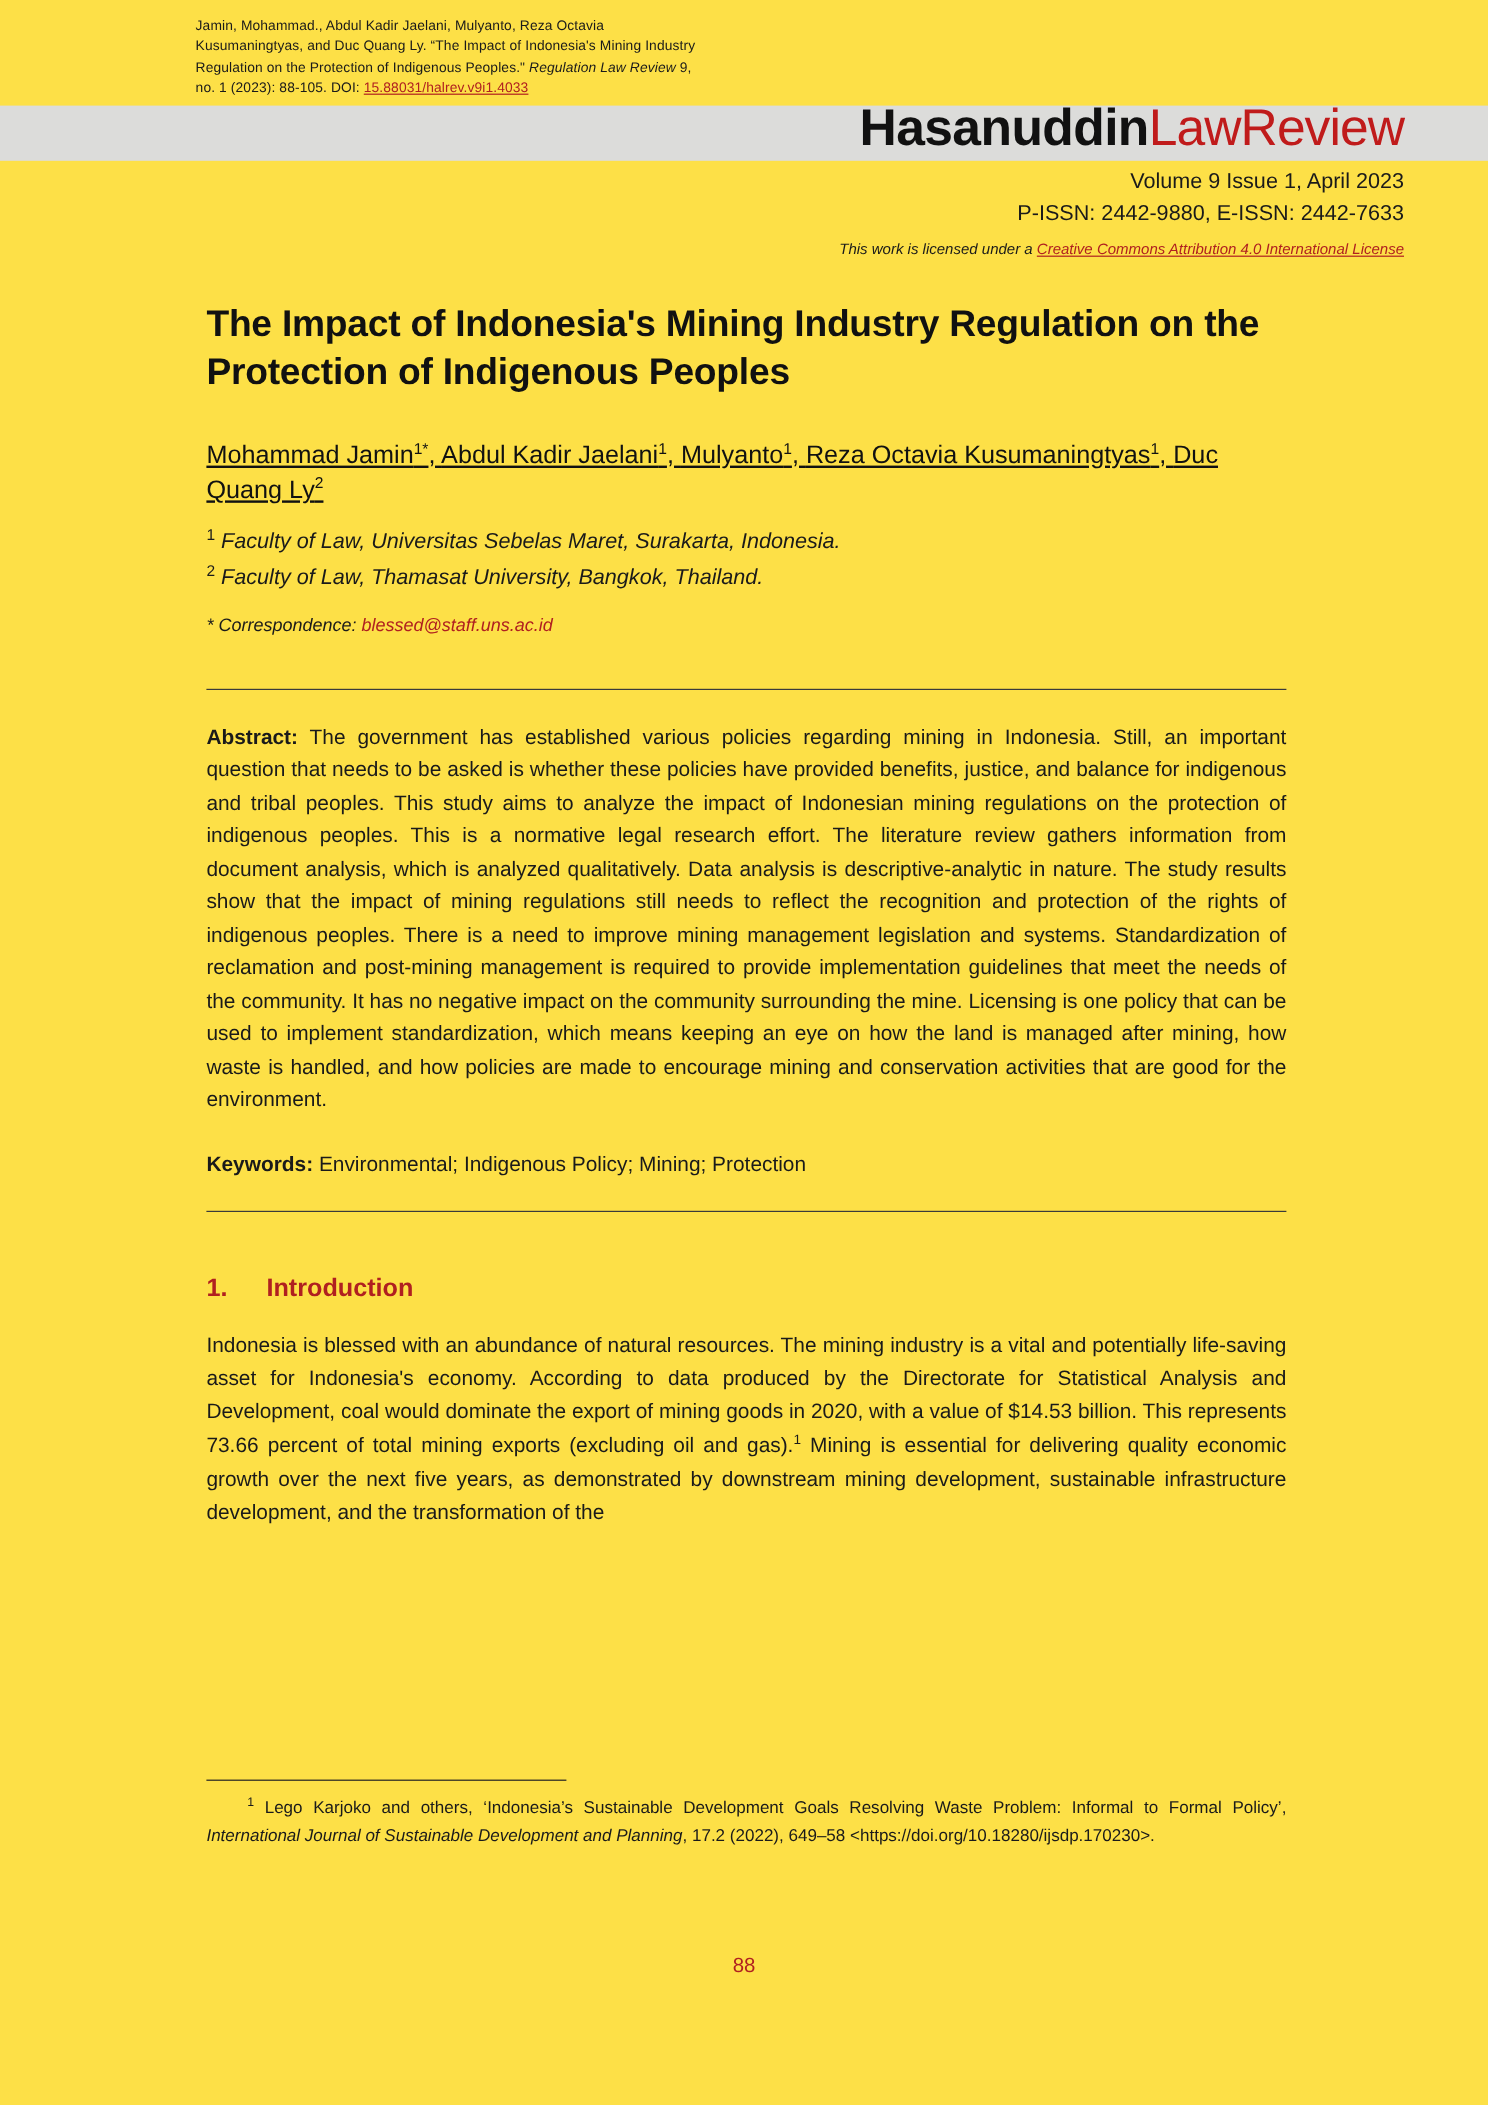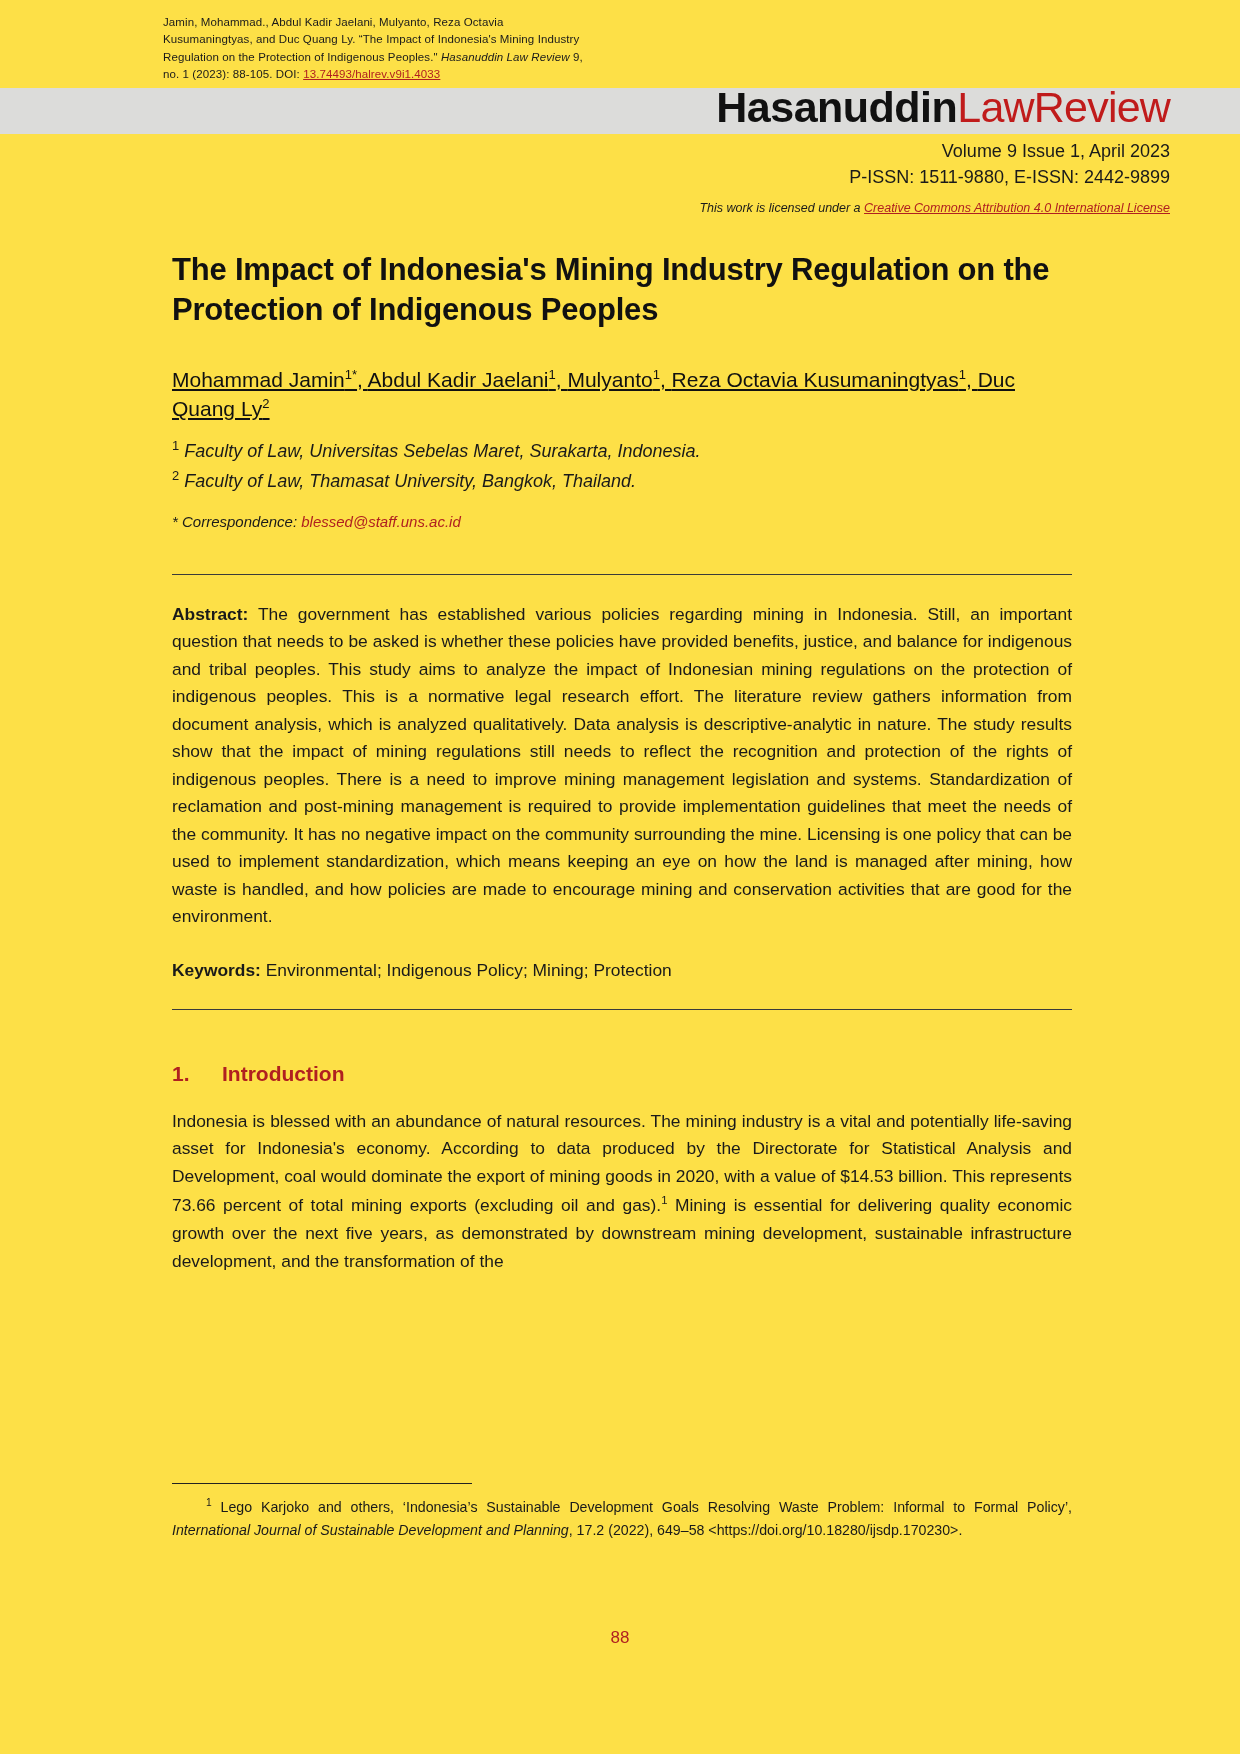--- a/index.html
+++ b/index.html
@@ -215,32 +215,32 @@
   }
 </style>
 </head>
 <body>
 
 <div class="page">
 
   <div class="citation">
     <span>Jamin, Mohammad., Abdul Kadir Jaelani, Mulyanto, Reza Octavia</span><br>
     <span>Kusumaningtyas, and Duc Quang Ly. “The Impact of Indonesia's Mining Industry</span><br>
-    <span>Regulation on the Protection of Indigenous Peoples." </span><span class="it">Hasanuddin Law Review</span><span> 9,</span><br>
-    <span>no. 1 (2023): 88-105. DOI: </span><span class="doi">13.74493/halrev.v9i1.4033</span>
+    <span>Regulation on the Protection of Indigenous Peoples." </span><span class="it">Regulation Law Review</span><span> 9,</span><br>
+    <span>no. 1 (2023): 88-105. DOI: </span><span class="doi">15.88031/halrev.v9i1.4033</span>
   </div>
 
   <div class="masthead-band"></div>
   <div class="masthead-title">
     <span class="mh-dark">Hasanuddin</span><span class="mh-red">LawReview</span>
   </div>
 
   <div class="issue-info">
     <div>Volume 9 Issue 1, April 2023</div>
-    <div>P-ISSN: 1511-9880, E-ISSN: 2442-9899</div>
+    <div>P-ISSN: 2442-9880, E-ISSN: 2442-7633</div>
   </div>
 
   <div class="license-line">
     <span>This work is licensed under a </span><a href="#">Creative Commons Attribution 4.0 International License</a>
   </div>
 
   <div class="content">
 
     <h1 class="paper-title">The Impact of Indonesia's Mining Industry Regulation on the Protection of Indigenous Peoples</h1>
 

